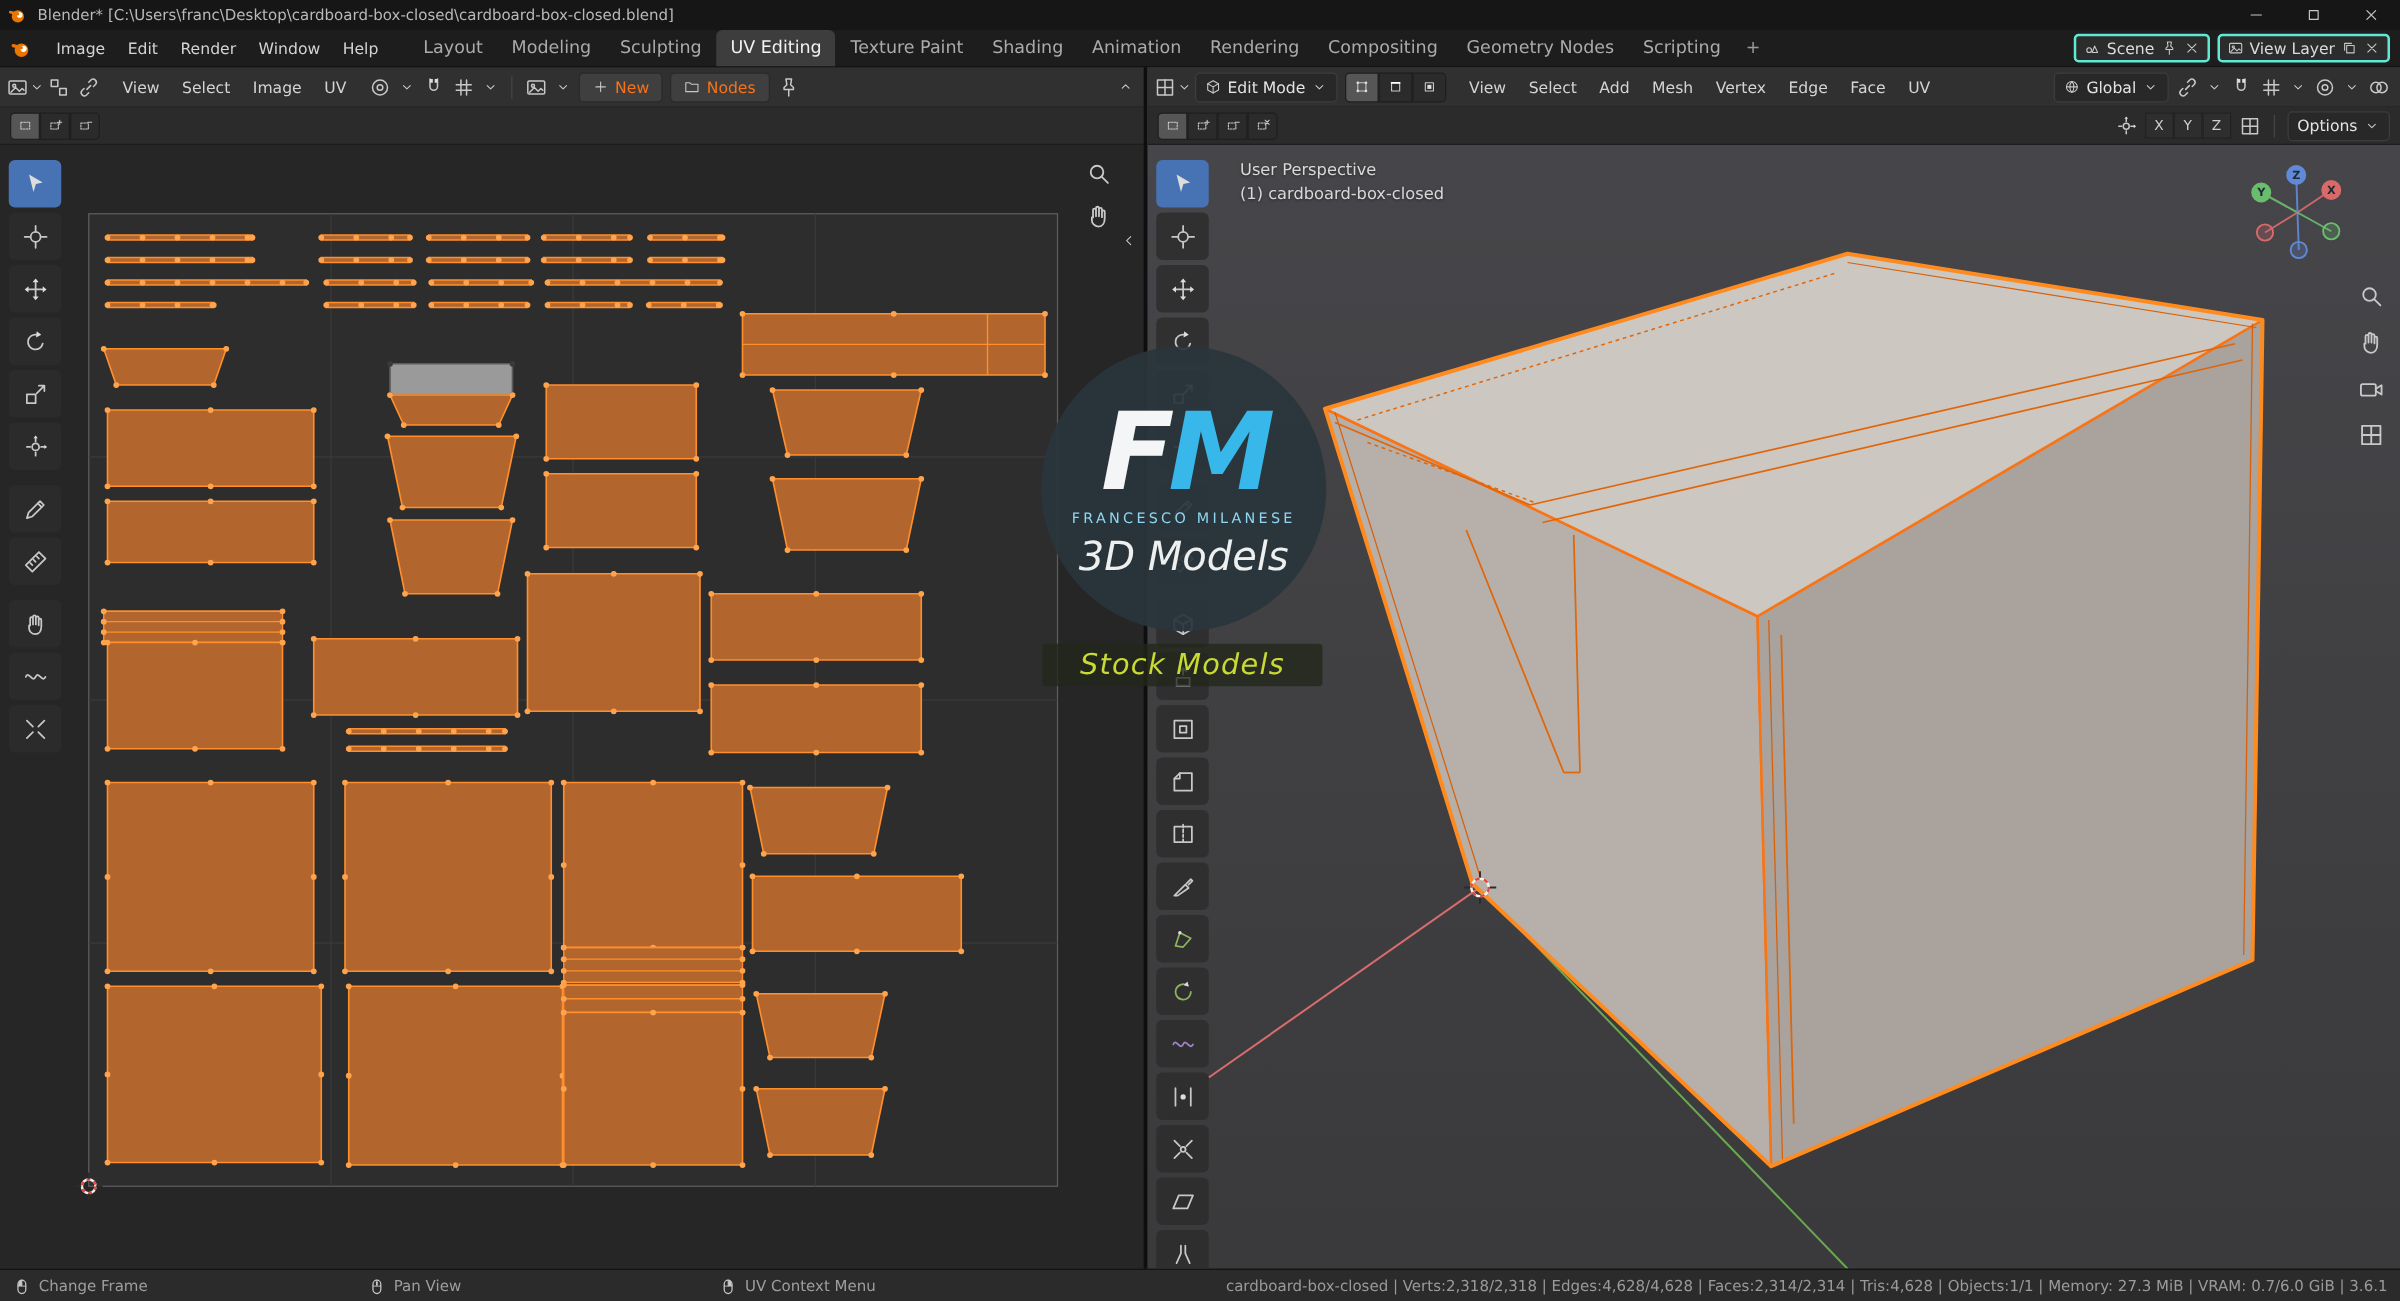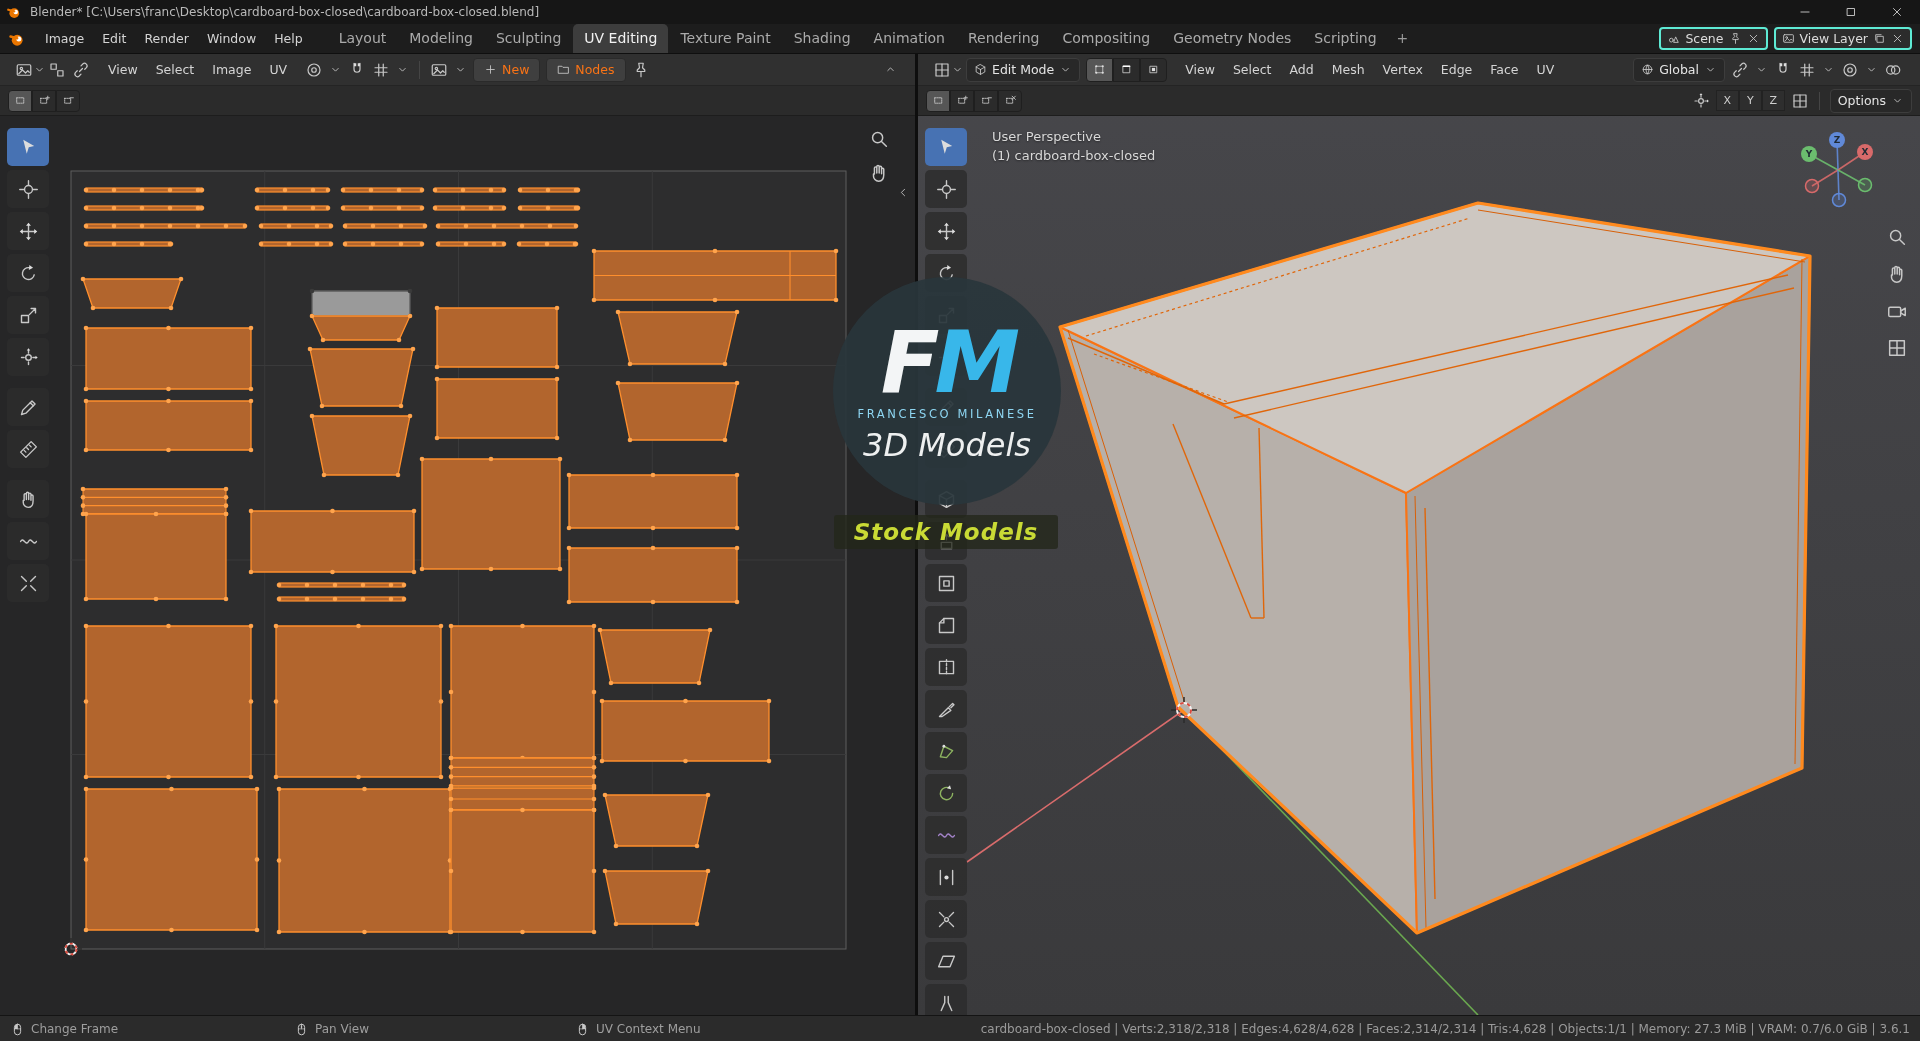--- a/index.html
+++ b/index.html
@@ -23,21 +23,21 @@
   .tab.active{background:#3d3d3d;color:#f2f2f2}
   .tab.add{color:#9a9a9a;padding:6px 8px 7px}
   .mb-right{margin-left:auto;display:flex;align-items:center;gap:6px}
   .selector{display:flex;align-items:center;gap:5px;height:23px;background:#2c2c2c;border:2px solid #5eead4;border-radius:4px;padding:0 6px;color:#dcdcdc;font-size:12.5px;white-space:nowrap}
   .selector .ic{width:14px;height:14px}
 
   
   .uv-editor{position:absolute;top:54px;left:0;width:915px;bottom:26px;background:#262627}
   .split{position:absolute;top:54px;left:915px;width:3px;bottom:26px;background:#0e0e0e}
   .vp3d{position:absolute;top:54px;left:918px;right:0;bottom:26px;background:linear-gradient(#47474b,#3a3a3c)}
-  .ed-header{height:32px;background:#303030;border-bottom:1px solid #242424;display:flex;align-items:center;padding:0 18px;gap:6px;overflow:hidden;white-space:nowrap}
+  .ed-header{height:32px;background:#303030;border-bottom:1px solid #242424;display:flex;align-items:center;padding:0 8px;gap:6px;overflow:hidden;white-space:nowrap}
   .ed-toolrow{height:30px;background:#2b2b2b;border-bottom:1px solid #1d1d1d;display:flex;align-items:center;padding:0 8px;gap:6px;overflow:hidden}
   .ed-body{position:absolute;top:62px;left:0;right:0;bottom:0;overflow:hidden}
   .fillsvg{position:absolute;inset:0;width:100%;height:100%}
   .hmenu{display:flex;align-items:center;gap:2px;margin:0 4px}
   .hmenu .menu-item{padding:3px 8px}
   .dd{display:flex;align-items:center;gap:5px;height:24px;background:#282828;border:1px solid #3d3d3d;border-radius:4px;padding:0 7px;color:#e4e4e4;font-size:12.5px;white-space:nowrap}
   .btn{display:flex;align-items:center;gap:5px;height:24px;background:#3f3f3f;border:1px solid #2a2a2a;border-radius:4px;padding:0 10px;color:#f97316;font-size:12.5px;white-space:nowrap}
   .iconbtn{display:flex;align-items:center;justify-content:center;width:24px;height:24px;border-radius:4px}
   .seg-group{display:flex}
   .seg{width:27px;height:24px;background:#2b2b2b;border:1px solid #1f1f1f;display:flex;align-items:center;justify-content:center}
@@ -73,21 +73,21 @@
   .vp-side{position:absolute;right:12px;top:110px;display:flex;flex-direction:column;gap:15px;z-index:4}
 
   
   .watermark{position:absolute;left:833px;top:277px;width:228px;z-index:40}
   .wm-circle{width:228px;height:228px;border-radius:50%;background:rgba(41,54,59,.93);display:flex;flex-direction:column;align-items:center;justify-content:center;padding-top:4px}
   .wm-fm{font-style:italic;font-weight:bold;font-size:86px;line-height:.95;letter-spacing:-7px;display:flex}
   .wm-f{color:#f3f5f6}
   .wm-m{color:#38b7ea;margin-left:2px}
   .wm-name{color:#8ed6f2;font-size:11.5px;letter-spacing:2.6px;margin-top:4px;white-space:nowrap}
   .wm-tag{color:#eef0f0;font-style:italic;font-size:32px;margin-top:5px}
-  .wm-stock{margin-top:10px;margin-left:1px;width:224px;height:34px;background:rgba(34,38,26,.78);border-radius:3px;display:flex;align-items:center;justify-content:center;color:#c9da35;font-style:italic;font-weight:bold;font-size:23px;letter-spacing:1px}
+  .wm-stock{margin-top:10px;margin-left:1px;width:224px;height:34px;background:rgba(34,38,26,.78);border-radius:3px;display:flex;align-items:center;justify-content:center;color:#c9da35;font-style:italic;font-weight:normal;font-size:23px;letter-spacing:1px}
 
   
   .statusbar{position:absolute;bottom:0;left:0;right:0;height:26px;background:#2b2b2b;border-top:1px solid #141414;color:#9e9e9e;font-size:12px}
   .hint{position:absolute;top:0;height:26px;display:flex;align-items:center;gap:6px;white-space:nowrap}
   .hint .ic{width:15px;height:19px}
   .hint-0{left:10px}.hint-1{left:294px}.hint-2{left:575px}
   .stats{position:absolute;right:10px;top:0;height:26px;display:flex;align-items:center;white-space:nowrap;color:#9a9a9a}
 </style>
 </head>
 <body>

